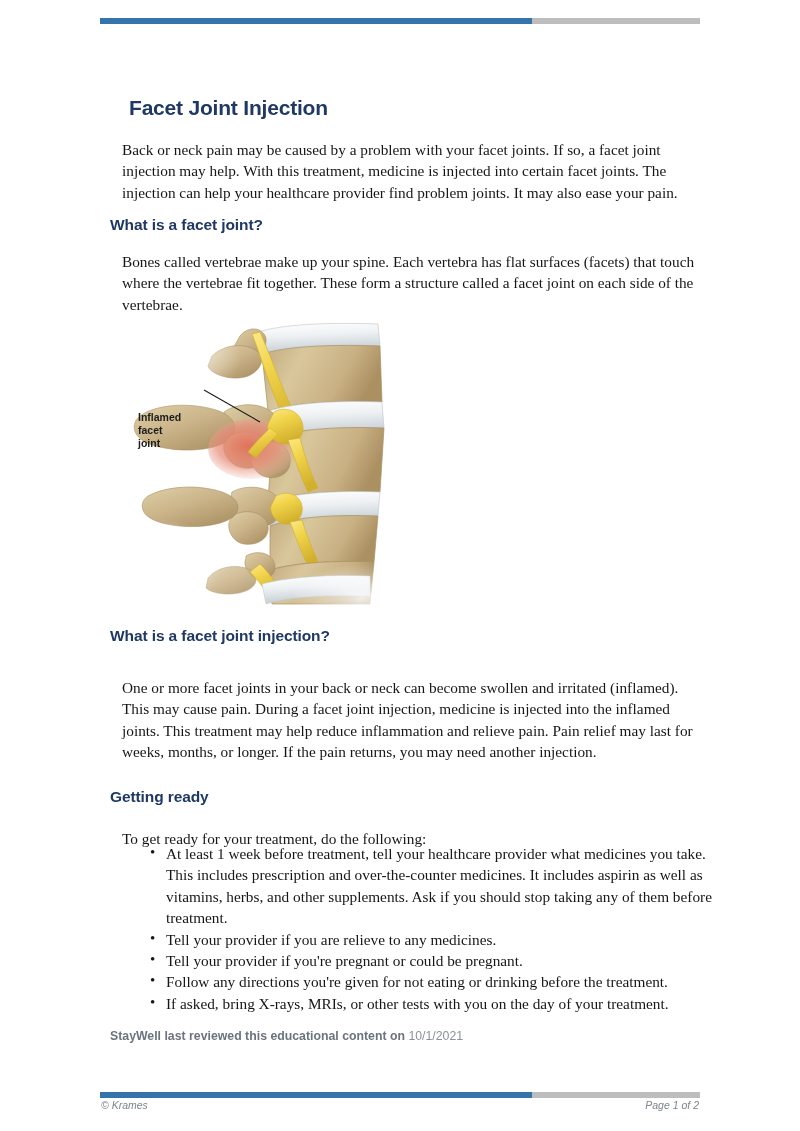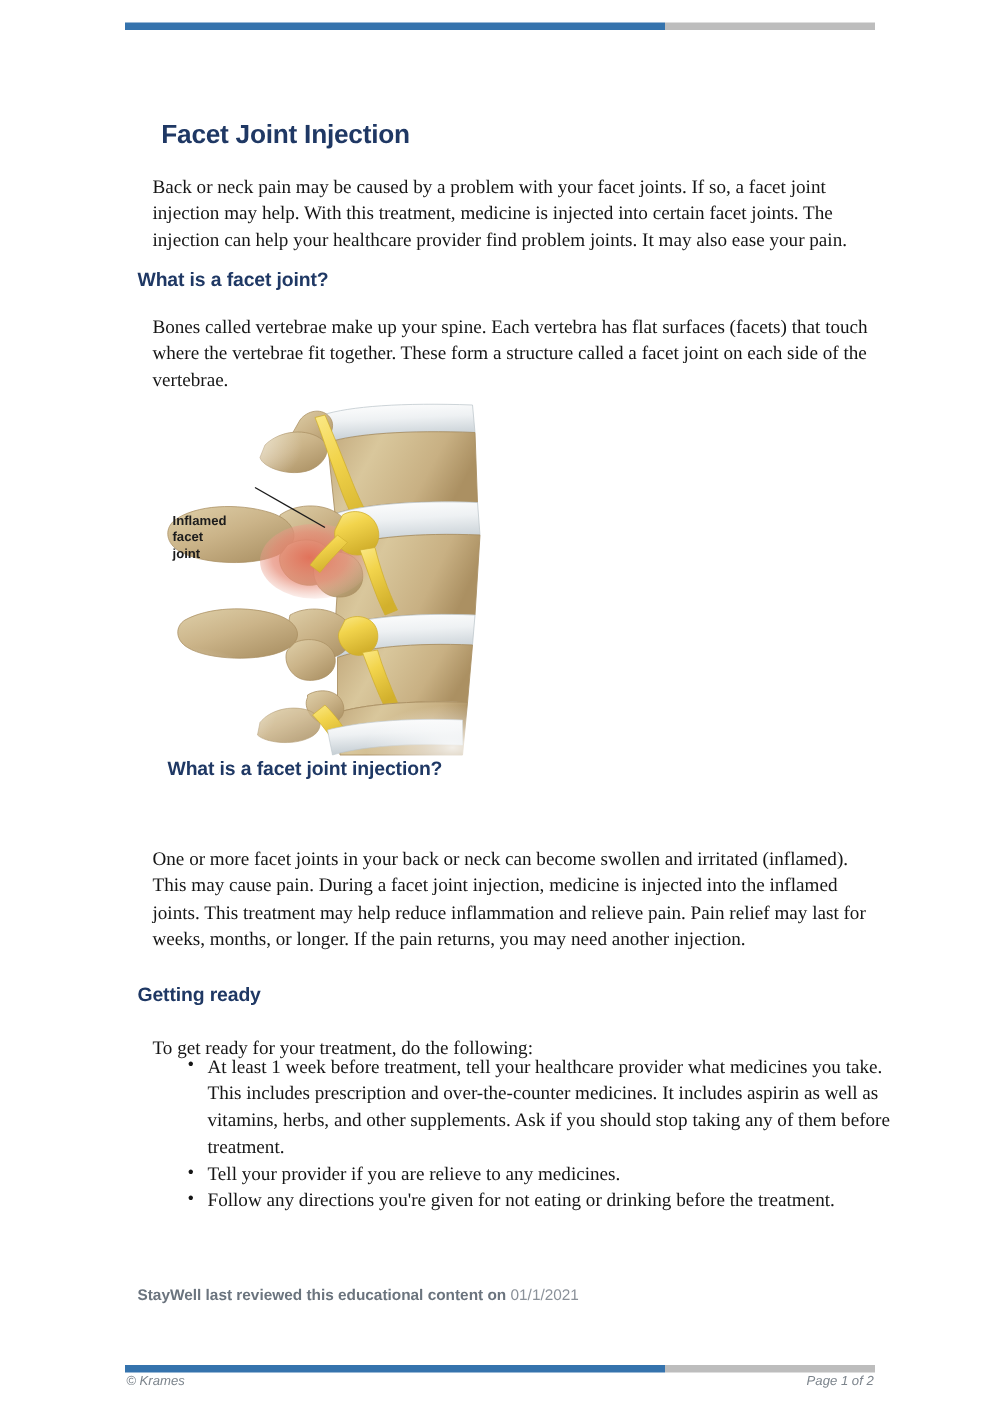--- a/index.html
+++ b/index.html
@@ -147,37 +147,39 @@
 <div class="content">
 
   <h1 class="doc-title" style="position:absolute; top:95px;margin-left:19px;">Facet Joint Injection</h1>
 
   <p class="body-text" style="position:absolute; top:127px; width:582px;">Back or neck pain may be caused by a problem with your facet joints. If so, a facet joint injection may help. With this treatment, medicine is injected into certain facet joints. The injection can help your healthcare provider find problem joints. It may also ease your pain.</p>
 
   <h2 class="section-title" style="position:absolute; top:200px;margin-top:15px;">What is a facet joint?</h2>
 
   <p class="body-text" style="position:absolute; top:239px; width:582px;">Bones called vertebrae make up your spine. Each vertebra has flat surfaces (facets) that touch where the vertebrae fit together. These form a structure called a facet joint on each side of the vertebrae.</p>
 
-  <h2 class="section-title" style="position:absolute; top:606px;margin-left:24px;">What is a facet joint injection?</h2>
+  <h2 class="section-title" style="position:absolute; top:626px;">What is a facet joint injection?</h2>
 
   <p class="body-text" style="position:absolute; top:665px; width:582px;">One or more facet joints in your back or neck can become swollen and irritated (inflamed). This may cause pain. During a facet joint injection, medicine is injected into the inflamed joints. This treatment may help reduce inflammation and relieve pain. Pain relief may last for weeks, months, or longer. If the pain returns, you may need another injection.</p>
 
   <h2 class="section-title" style="position:absolute; top:787px;">Getting ready</h2>
 
   <p class="body-text" style="position:absolute; top:816px; width:582px;">To get ready for your treatment, do the following:</p>
 
   <ul class="bullets" style="position:absolute; top:843px; width:582px;">
     <li>At least 1 week before treatment, tell your healthcare provider what medicines you take. This includes prescription and over-the-counter medicines. It includes aspirin as well as vitamins, herbs, and other supplements. Ask if you should stop taking any of them before treatment.</li>
     <li>Tell your provider if you are relieve to any medicines.</li>
+    <li>Tell your provider if you're pregnant or could be pregnant.</li>
     <li>Follow any directions you're given for not eating or drinking before the treatment.</li>
+    <li>If asked, bring X-rays, MRIs, or other tests with you on the day of your treatment.</li>
   </ul>
 
   <div class="reviewed" style="position:absolute; top:1029px;">
     <span class="lead">StayWell last reviewed this educational content on</span>
-    <span class="date">01/1/2021</span>
+    <span class="date">10/1/2021</span>
   </div>
 
 </div>
 
 <div class="figure">
   <svg viewBox="0 0 276 290" xmlns="http://www.w3.org/2000/svg" aria-hidden="true">
     <defs>
       <linearGradient id="boneV" x1="0" y1="0" x2="1" y2="0.25">
         <stop offset="0%" stop-color="#b9a074"></stop>
         <stop offset="28%" stop-color="#d6c296"></stop>

